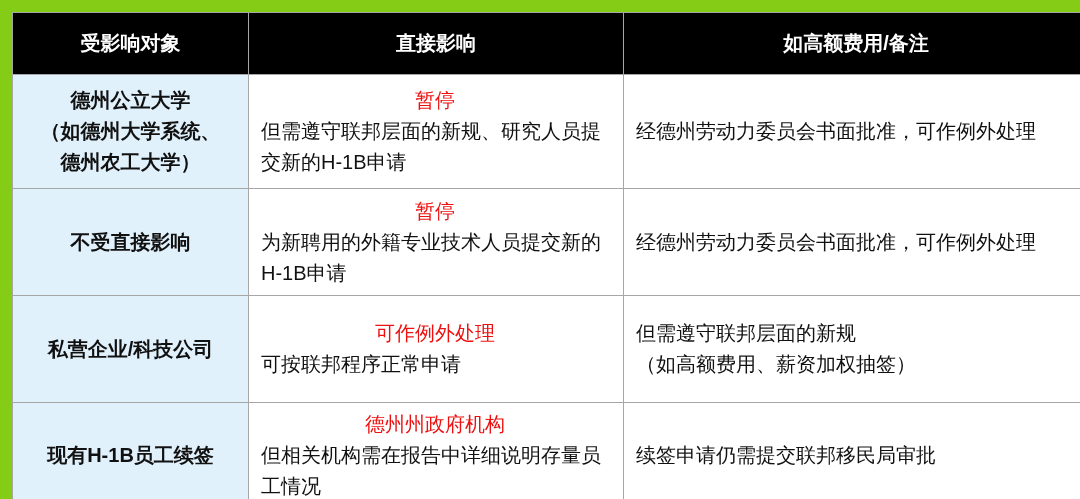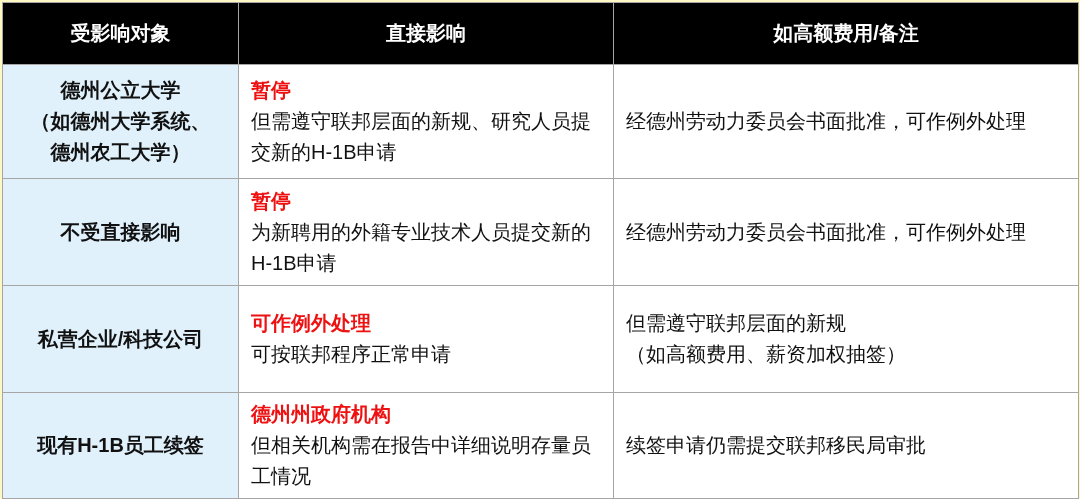--- a/index.html
+++ b/index.html
@@ -5,22 +5,22 @@
   html, body {
     margin: 0;
     padding: 0;
     background: #ffffff;
     font-family: "Liberation Sans", "DejaVu Sans", sans-serif;
   }
   .page {
     width: 1080px;
     height: 499px;
     box-sizing: border-box;
-    padding: 2px;
-    background: #fef9c3;
+    padding: 12px;
+    background: #84cc16;
   }
   table.impact-table {
     border-collapse: collapse;
     table-layout: fixed;
     width: 1076px;
   }
   table.impact-table col.c1 { width: 236px; }
   table.impact-table col.c2 { width: 375px; }
   table.impact-table col.c3 { width: 465px; }
   table.impact-table th,
@@ -53,21 +53,22 @@
   }
   td.impact-cell, td.note-cell {
     background: #ffffff;
     text-align: left;
     padding: 6px 14px 6px 12px;
   }
   td.note-cell { white-space: pre-line; }
   .status-line {
     display: block;
     color: #ee1111;
-    font-weight: bold;
+    font-weight: normal;
+    text-align: center;
   }
 </style>
 </head>
 <body>
 
 <div class="page">
   <table class="impact-table">
     <colgroup>
       <col class="c1">
         <col class="c2">

